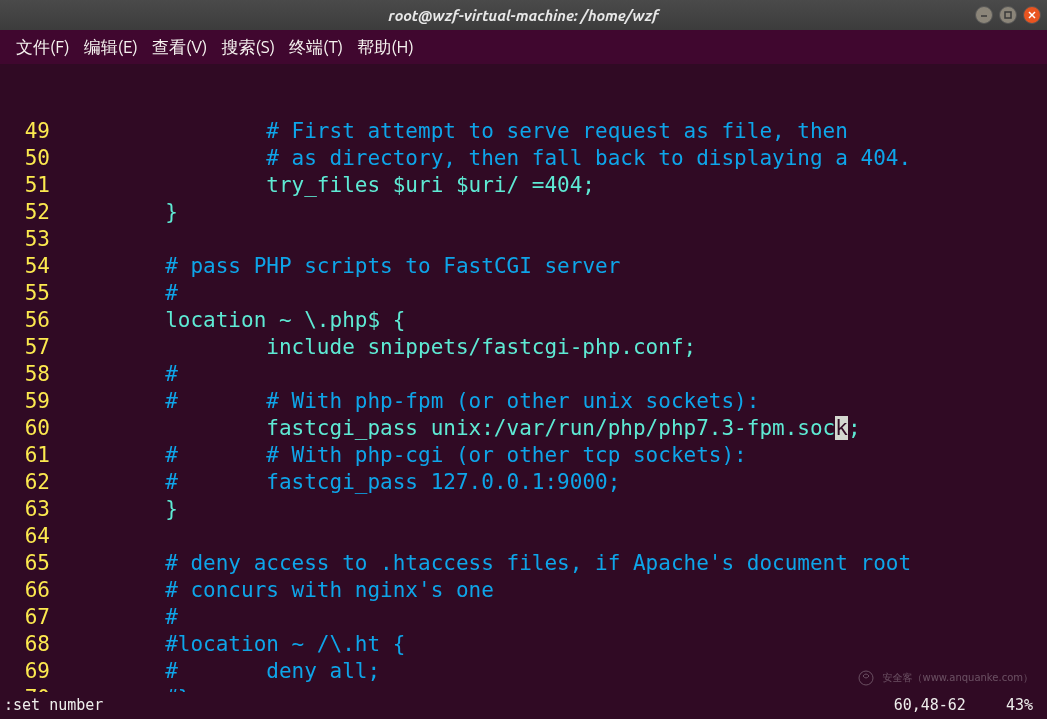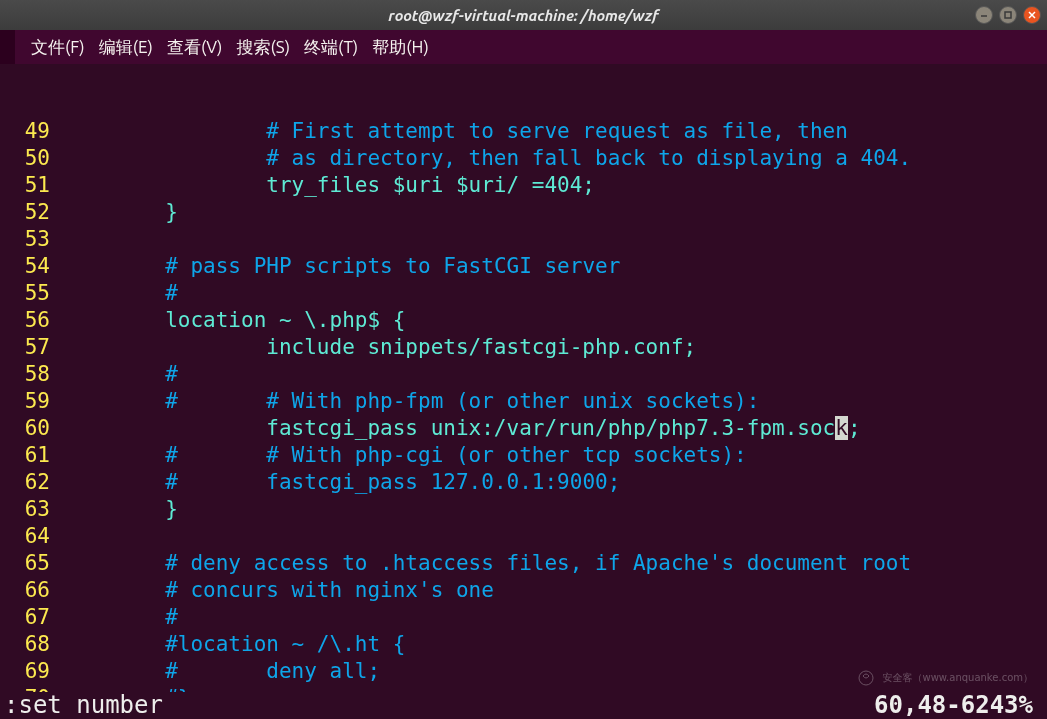--- a/index.html
+++ b/index.html
@@ -38,21 +38,20 @@
   .menubar {
     height: 34px;
     background: #40072f;
     display: flex;
     align-items: center;
     padding: 0 10px;
     gap: 2px;
     color: #f5f2ef;
     font-family: "Ubuntu", "DejaVu Sans", sans-serif;
     font-size: 17px;
-    margin-left: 15px;
   }
   .menu-item { padding: 4px 6px; cursor: pointer; }
   .editor {
     position: relative;
     height: calc(719px - 30px - 34px);
     background: #300a24;
     font-size: 21px;
     line-height: 27px;
     white-space: pre;
     color: #eeeeec;
@@ -81,24 +80,24 @@
   }
   .statusbar {
     position: absolute;
     left: 0; right: 0; bottom: 0;
     height: 27px;
     background: #300a24;
     color: #eeeeec;
     display: flex;
     justify-content: space-between;
     align-items: flex-end;
-    font-size: 24px;
+    font-size: 15px;
     padding: 0 4px;
   }
-  .statusbar .right { display: flex; padding-right: 10px; font-weight: bold;}
+  .statusbar .right { display: flex; gap: 40px; padding-right: 10px;}
   .watermark {
     position: absolute;
     right: 14px;
     bottom: 28px;
     color: rgba(255,255,255,0.28);
     font-family: "DejaVu Sans", sans-serif;
     font-size: 10px;
     display: flex;
     align-items: center;
     gap: 8px;

